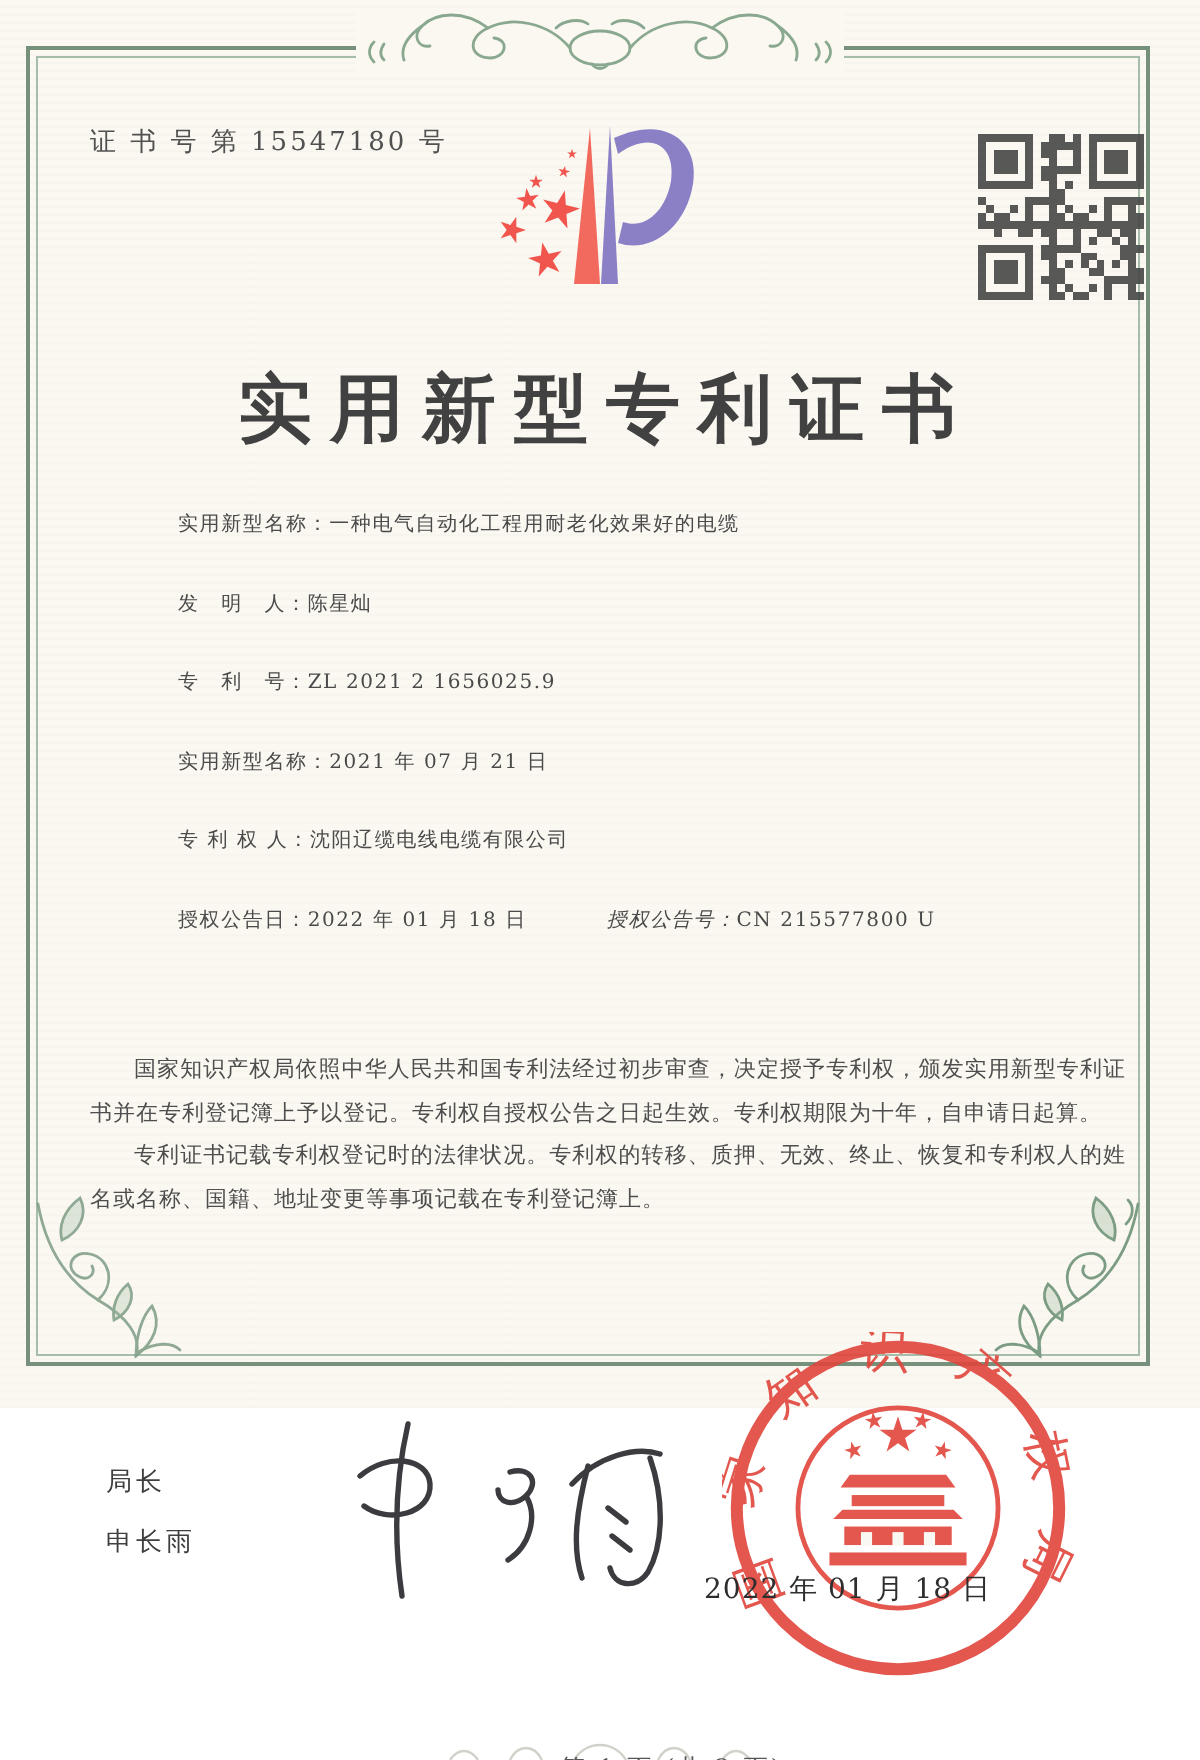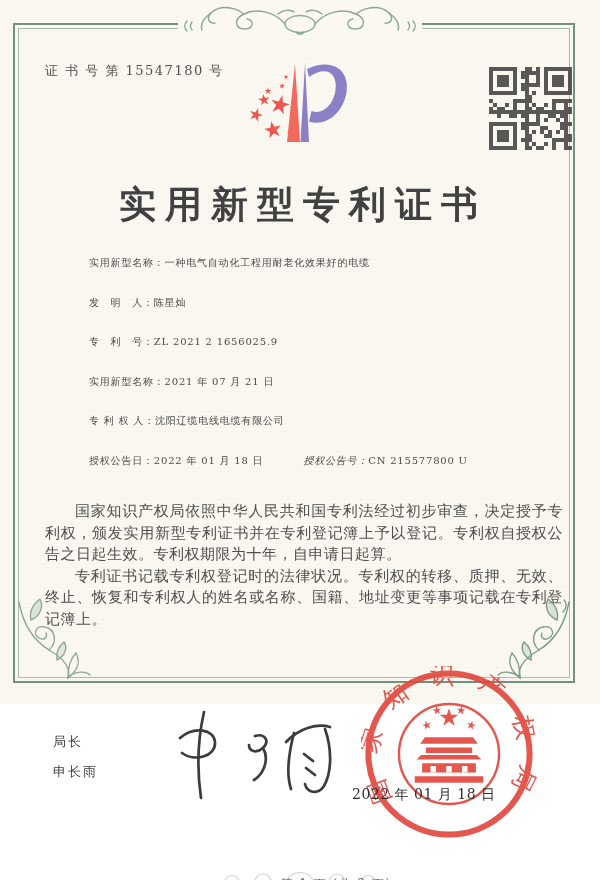--- a/index.html
+++ b/index.html
@@ -21,21 +21,21 @@
   .cert-no{position:absolute;left:45px;top:62px;font-size:13px;letter-spacing:1.5px;color:#515151;}
   .logo{position:absolute;left:232px;top:52px;width:140px;height:114px;}
   .qr{position:absolute;left:489px;top:67px;width:83px;height:83px;opacity:.9;}
   .title{position:absolute;left:0;top:180px;width:100%;text-align:center;font-size:37px;
          letter-spacing:9px;padding-left:6px;box-sizing:border-box;color:#414141;font-weight:700;}
   
   .fields{position:absolute;left:45px;right:34px;top:252px;font-size:10px;color:#4a4a4a;margin-left:44px;}
   .frow{margin-bottom:17.5px;line-height:22px;letter-spacing:.8px;white-space:nowrap;}
   .frow .f2{margin-left:36px;font-style:italic;}
   
-  .paras{position:absolute;left:45px;right:37px;top:501px;font-size:15px;line-height:21.5px;
+  .paras{position:absolute;left:45px;right:37px;top:524px;font-size:11px;line-height:21.5px;
          text-align:justify;color:#4e4e4e;letter-spacing:.5px;}
   .paras p{margin:0;text-indent:2em;}
   
   .issuer{position:absolute;left:53px;top:727px;font-size:13px;line-height:30px;color:#3f3f3f;letter-spacing:2px;}
   .signature{position:absolute;left:158px;top:706px;width:190px;height:102px;z-index:2;}
   .seal{position:absolute;left:361px;top:666px;width:176px;height:176px;z-index:2;opacity:.9;}
   .seal-date{position:absolute;left:352px;top:786px;font-size:14px;letter-spacing:.5px;color:#2e2e2e;z-index:4;white-space:nowrap;}
   .footer{position:absolute;left:0;top:876px;width:100%;text-align:center;font-size:12px;letter-spacing:1.5px;color:#565656;margin-left:36px;}
   svg{display:block;}
 </style>

